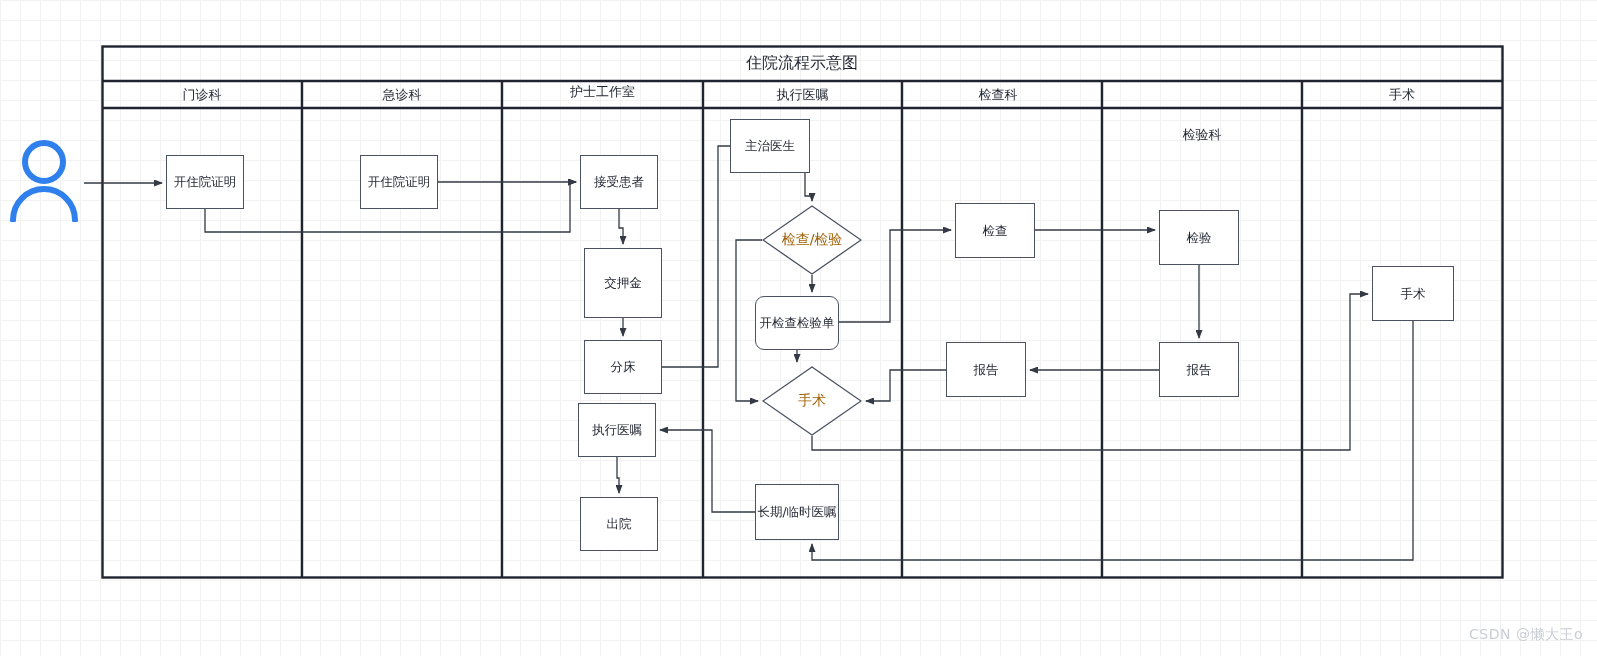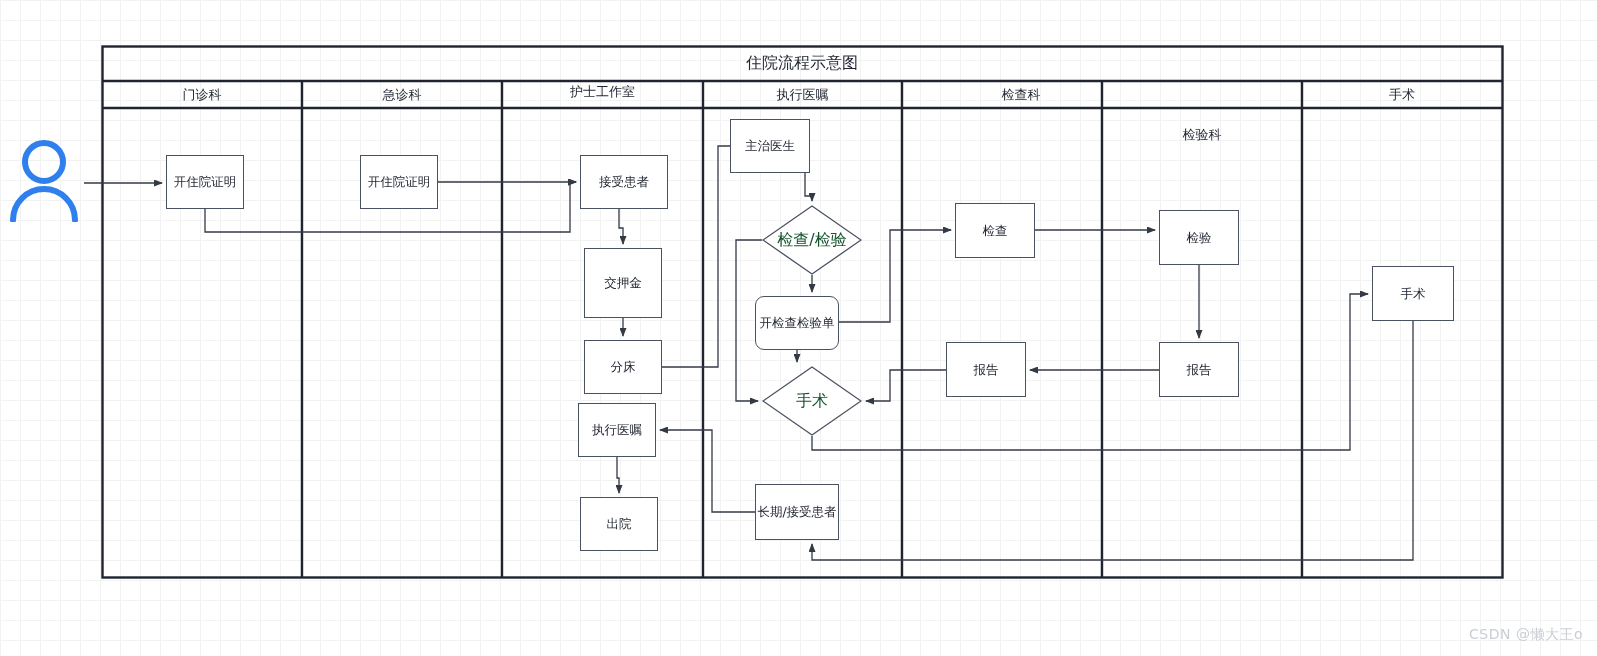--- a/index.html
+++ b/index.html
@@ -31,21 +31,21 @@
     border:1.3px solid #4a5160;
     z-index:5;
   }
   .diamond-wrap{
     position:absolute;
     z-index:5;
     display:flex;align-items:center;justify-content:center;
   }
   .diamond-wrap .dlabel{
     position:relative;z-index:2;
-    font-size:16px;color:#14532d;
+    font-size:14px;color:#a16207;
     background:transparent;
     white-space:nowrap;
   }
   .diamond-wrap .dshape{
     position:absolute;left:0;top:0;width:100%;height:100%;
     z-index:1;
   }
   .lane-title{
     position:absolute;
     display:flex;align-items:center;justify-content:center;
@@ -112,47 +112,47 @@
     </g>
 </svg>
 
 <div class="chart-title" id="chart-title" style="left: 102px; top: 46px; width: 1400px; height: 35px;">住院流程示意图</div>
 
 <div id="lane-titles">
     <div class="lane-title" style="left: 102px; top: 81px; width: 200px; height: 27px;">门诊科</div>
     <div class="lane-title" style="left: 302px; top: 81px; width: 200px; height: 27px;">急诊科</div>
     <div class="lane-title" style="left: 502px; top: 81px; width: 201px; height: 21px;">护士工作室</div>
     <div class="lane-title" style="left: 703px; top: 81px; width: 199px; height: 27px;">执行医嘱</div>
-    <div class="lane-title" style="left: 925px; top: 81px; width: 192px; height: 27px;">检查科</div>
+    <div class="lane-title" style="left: 902px; top: 81px; width: 192px; height: 27px;">检查科</div>
     <div class="lane-title" style="left: 1102px; top: 81px; width: 200px; height: 27px; margin-top: 40px;">检验科</div>
     <div class="lane-title" style="left: 1302px; top: 81px; width: 200px; height: 27px;">手术</div>
   </div>
 <div id="node-layer">
     <div class="node" style="left: 166px; top: 155px; width: 78px; height: 54px;">开住院证明</div>
     <div class="node" style="left: 360px; top: 155px; width: 78px; height: 54px;">开住院证明</div>
-    <div class="node" style="left: 580px; top: 155px; width: 88px; height: 54px;">接受患者</div>
+    <div class="node" style="left: 580px; top: 155px; width: 78px; height: 54px;">接受患者</div>
     <div class="node" style="left: 584px; top: 248px; width: 78px; height: 70px;">交押金</div>
     <div class="node" style="left: 584px; top: 340px; width: 78px; height: 54px;">分床</div>
     <div class="node" style="left: 578px; top: 403px; width: 78px; height: 54px;">执行医嘱</div>
     <div class="node" style="left: 580px; top: 497px; width: 78px; height: 54px;">出院</div>
     <div class="node" style="left: 730px; top: 119px; width: 80px; height: 54px;">主治医生</div>
     <div class="diamond-wrap" style="left: 762px; top: 205px; width: 100px; height: 70px;">
       <svg class="dshape" viewBox="0 0 100 70">
         <polygon points="50,1 99,35 50,69 1,35" fill="#ffffff" stroke="#4a5160" stroke-width="1.3"></polygon>
       </svg>
       <span class="dlabel">检查/检验</span>
     </div>
     <div class="node" style="left: 755px; top: 296px; width: 84px; height: 54px; border-radius: 9px;">开检查检验单</div>
     <div class="diamond-wrap" style="left: 762px; top: 366px; width: 100px; height: 70px;">
       <svg class="dshape" viewBox="0 0 100 70">
         <polygon points="50,1 99,35 50,69 1,35" fill="#ffffff" stroke="#4a5160" stroke-width="1.3"></polygon>
       </svg>
       <span class="dlabel">手术</span>
     </div>
-    <div class="node" style="left: 755px; top: 484px; width: 84px; height: 56px;">长期/接受患者</div>
+    <div class="node" style="left: 755px; top: 484px; width: 84px; height: 56px;">长期/临时医嘱</div>
     <div class="node" style="left: 955px; top: 203px; width: 80px; height: 55px;">检查</div>
     <div class="node" style="left: 946px; top: 342px; width: 80px; height: 55px;">报告</div>
     <div class="node" style="left: 1159px; top: 210px; width: 80px; height: 55px;">检验</div>
     <div class="node" style="left: 1159px; top: 342px; width: 80px; height: 55px;">报告</div>
     <div class="node" style="left: 1372px; top: 266px; width: 82px; height: 55px;">手术</div>
   </div>
 
 <svg id="person" viewBox="0 0 72 86">
   <circle cx="36" cy="26" r="19" fill="none" stroke="#2f80ed" stroke-width="6"></circle>
   <path d="M 5 84 A 31 31 0 0 1 67 84" fill="none" stroke="#2f80ed" stroke-width="6" stroke-linecap="round"></path>

